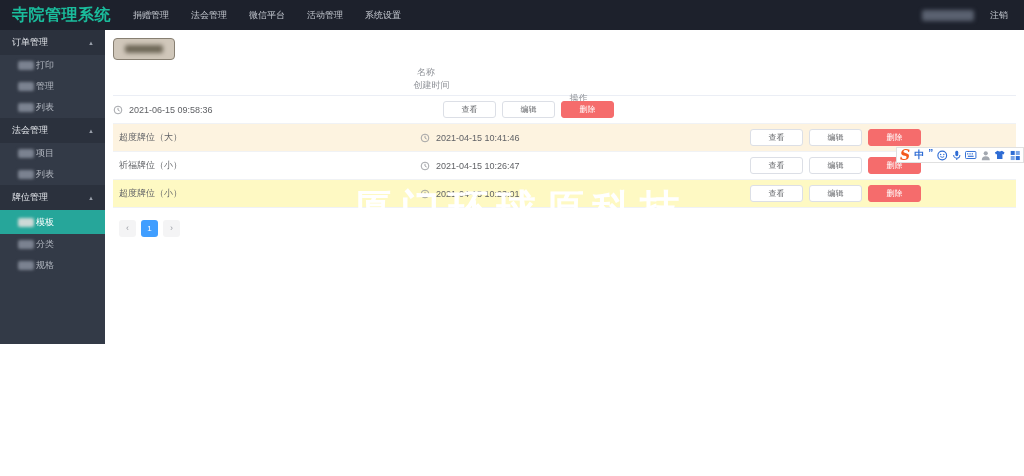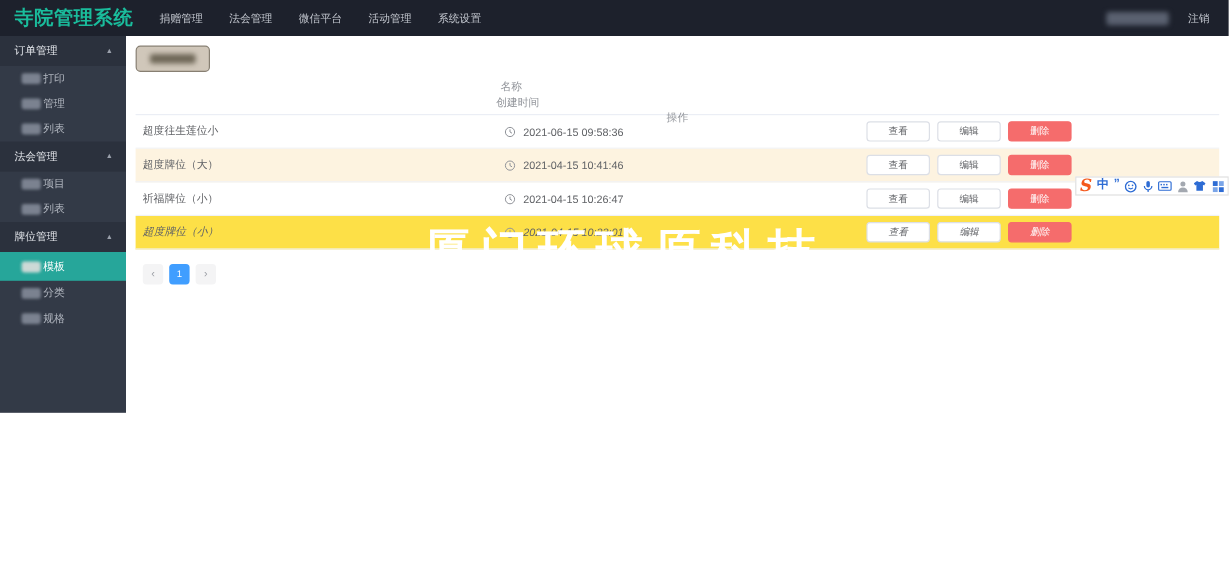--- a/index.html
+++ b/index.html
@@ -35,24 +35,24 @@
   .add-btn { position: absolute; left: 8px; top: 8px; width: 62px; height: 22px;
     background: #d0c7ba; border: 1px solid #877f72; border-radius: 4px;
     display: flex; align-items: center; justify-content: center; cursor: pointer; }
   .add-blur { width: 38px; height: 8px; background: #6e6757; border-radius: 2px; filter: blur(2px); }
 
   .table { position: absolute; left: 8px; top: 36px; width: 903px; font-size: 9px; }
   .t-row { display: flex; align-items: center; border-bottom: 1px solid #f0f2f5; }
   .t-head { height: 30px; color: #909399; border-bottom: 1px solid #ebeef5; flex-direction: column; }
   .t-body-row { height: 28px; color: #606266; }
   .row-cream { background: #fdf3e0; }
-  .row-green { background: #fde047; font-style: italic; }
+  .row-green { background: #fef9c3; }
   .col-name { width: 307px; padding-left: 6px; }
   .col-created { width: 302px; display: flex; align-items: center; gap: 6px; text-align: right; }
-  .col-actions { flex: 1; display: flex; align-items: center; gap: 6px; }
+  .col-actions { flex: 1; display: flex; align-items: center; gap: 6px; margin-left: 28px; }
   .clock-icon { width: 10px; height: 10px; flex: none; }
 
   .btn { width: 53px; height: 17px; font-size: 8px; line-height: 15px; text-align: center;
     border: 1px solid #dcdfe6; border-radius: 3px; background: #fff; color: #606266; cursor: pointer; }
   .btn-delete { background: #f56c6c; border-color: #f56c6c; color: #fff; }
 
   .pagination { position: absolute; left: 14px; top: 190px; display: flex; gap: 5px; align-items: center; }
   .page-btn { min-width: 17px; height: 17px; border-radius: 3px; background: #f4f4f5; color: #9b9ea5;
     font-size: 9px; line-height: 17px; text-align: center; cursor: pointer; }
   .page-btn.active { background: #409eff; color: #fff; font-size: 8px; }
@@ -144,21 +144,20 @@
   </div>
 
   <div class="table">
     <div class="t-row t-head">
       <div class="col-name">名称</div>
       <div class="col-created">创建时间</div>
       <div class="col-actions">操作</div>
     </div>
 
     <div class="t-row t-body-row">
-      <div class="col-name">超度往生莲位小</div>
       <div class="col-created">
         <svg class="clock-icon" viewBox="0 0 12 12">
             <circle cx="6" cy="6" r="4.6" fill="none" stroke="#909399" stroke-width="1"></circle>
             <path d="M6 3.4 V6 L8 7.2" fill="none" stroke="#909399" stroke-width="1"></path>
           </svg>
         <span>2021-06-15 09:58:36</span>
       </div>
       <div class="col-actions">
         <div class="btn">查看</div>
         <div class="btn">编辑</div>

